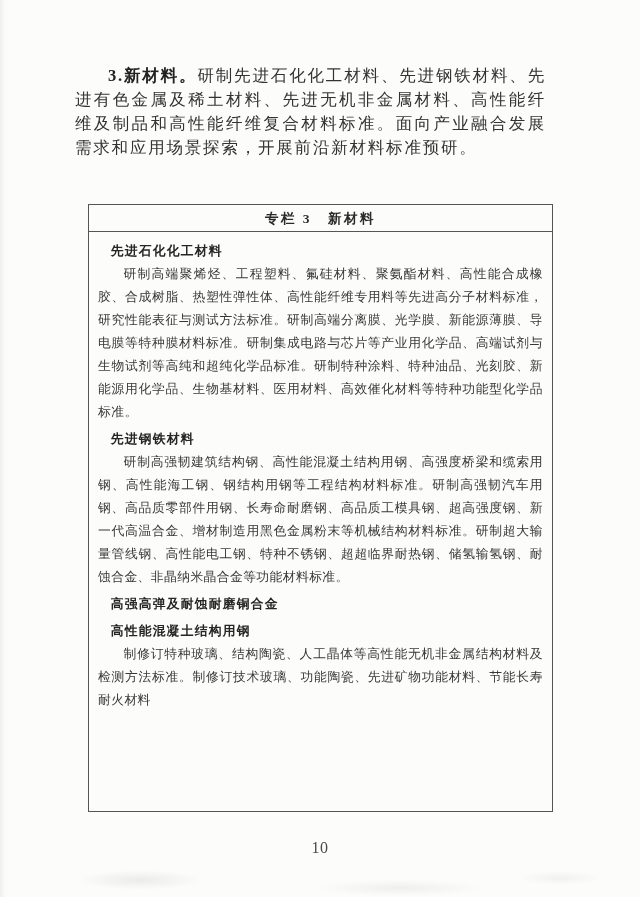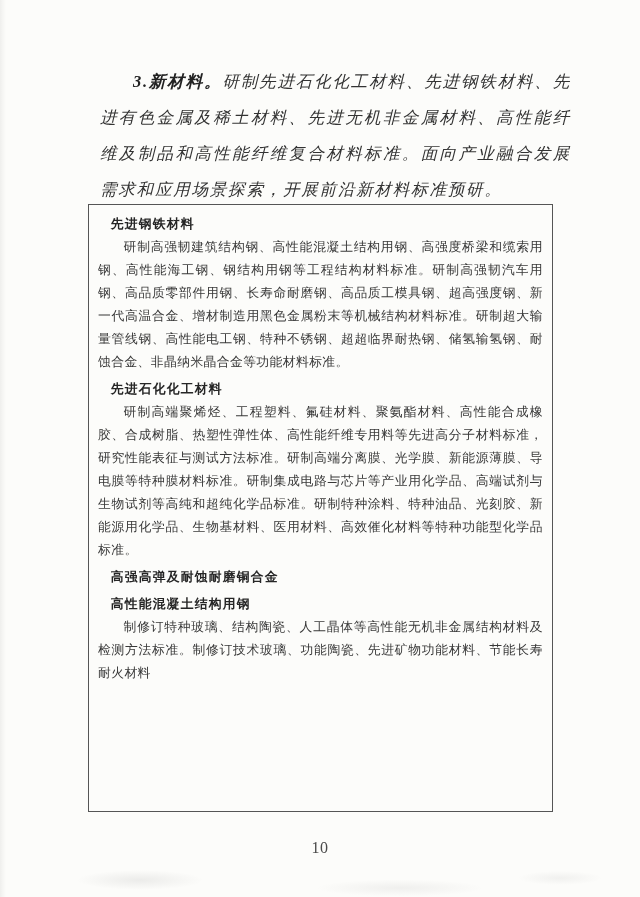--- a/index.html
+++ b/index.html
@@ -17,30 +17,29 @@
     overflow: hidden;
     
     background-image:
       radial-gradient(ellipse 90px 14px at 140px 880px, rgba(90,90,90,0.10), rgba(0,0,0,0) 70%),
       radial-gradient(ellipse 120px 12px at 400px 888px, rgba(90,90,90,0.08), rgba(0,0,0,0) 70%),
       radial-gradient(ellipse 60px 10px at 560px 878px, rgba(90,90,90,0.07), rgba(0,0,0,0) 70%),
       linear-gradient(to right, rgba(0,0,0,0.05), rgba(0,0,0,0) 6px);
   }
   .intro {
     position: absolute;
-    left: 100px;
+    left: 75px;
     top: 64px;
     width: 471px;
     font-size: 16.5px;
-    line-height: 36px;
+    line-height: 24px;
     letter-spacing: 1.8px;
     text-align: justify;
     text-indent: 2em;
     color: #333;
-    font-style: italic;
   }
   .intro .lead {
     font-weight: bold;
     color: #222;
   }
   .column-box {
     position: absolute;
     left: 88px;
     top: 204px;
     width: 465px;
@@ -90,31 +89,32 @@
   }
 </style>
 </head>
 <body>
 
 <div class="page">
 
   <p class="intro"><span class="lead">3.新材料。</span><span>研制先进石化化工材料、先进钢铁材料、先进有色金属及稀土材料、先进无机非金属材料、高性能纤维及制品和高性能纤维复合材料标准。面向产业融合发展需求和应用场景探索，开展前沿新材料标准预研。</span></p>
 
   <div class="column-box">
+    <div class="column-box-title">专栏 3　新材料</div>
 
     <div class="column-box-body">
 
       <div class="section">
-        <div class="section-heading">先进钢铁材料</div>
-        <div class="section-body">研制高强韧建筑结构钢、高性能混凝土结构用钢、高强度桥梁和缆索用钢、高性能海工钢、钢结构用钢等工程结构材料标准。研制高强韧汽车用钢、高品质零部件用钢、长寿命耐磨钢、高品质工模具钢、超高强度钢、新一代高温合金、增材制造用黑色金属粉末等机械结构材料标准。研制超大输量管线钢、高性能电工钢、特种不锈钢、超超临界耐热钢、储氢输氢钢、耐蚀合金、非晶纳米晶合金等功能材料标准。</div>
+        <div class="section-heading">先进石化化工材料</div>
+        <div class="section-body">研制高端聚烯烃、工程塑料、氟硅材料、聚氨酯材料、高性能合成橡胶、合成树脂、热塑性弹性体、高性能纤维专用料等先进高分子材料标准，研究性能表征与测试方法标准。研制高端分离膜、光学膜、新能源薄膜、导电膜等特种膜材料标准。研制集成电路与芯片等产业用化学品、高端试剂与生物试剂等高纯和超纯化学品标准。研制特种涂料、特种油品、光刻胶、新能源用化学品、生物基材料、医用材料、高效催化材料等特种功能型化学品标准。</div>
       </div>
 
       <div class="section">
-        <div class="section-heading">先进石化化工材料</div>
-        <div class="section-body">研制高端聚烯烃、工程塑料、氟硅材料、聚氨酯材料、高性能合成橡胶、合成树脂、热塑性弹性体、高性能纤维专用料等先进高分子材料标准，研究性能表征与测试方法标准。研制高端分离膜、光学膜、新能源薄膜、导电膜等特种膜材料标准。研制集成电路与芯片等产业用化学品、高端试剂与生物试剂等高纯和超纯化学品标准。研制特种涂料、特种油品、光刻胶、新能源用化学品、生物基材料、医用材料、高效催化材料等特种功能型化学品标准。</div>
+        <div class="section-heading">先进钢铁材料</div>
+        <div class="section-body">研制高强韧建筑结构钢、高性能混凝土结构用钢、高强度桥梁和缆索用钢、高性能海工钢、钢结构用钢等工程结构材料标准。研制高强韧汽车用钢、高品质零部件用钢、长寿命耐磨钢、高品质工模具钢、超高强度钢、新一代高温合金、增材制造用黑色金属粉末等机械结构材料标准。研制超大输量管线钢、高性能电工钢、特种不锈钢、超超临界耐热钢、储氢输氢钢、耐蚀合金、非晶纳米晶合金等功能材料标准。</div>
       </div>
 
       <div class="section">
         <div class="section-heading">高强高弹及耐蚀耐磨铜合金</div>
       </div>
 
       <div class="section">
         <div class="section-heading">高性能混凝土结构用钢</div>
         <div class="section-body">制修订特种玻璃、结构陶瓷、人工晶体等高性能无机非金属结构材料及检测方法标准。制修订技术玻璃、功能陶瓷、先进矿物功能材料、节能长寿耐火材料</div>
       </div>

